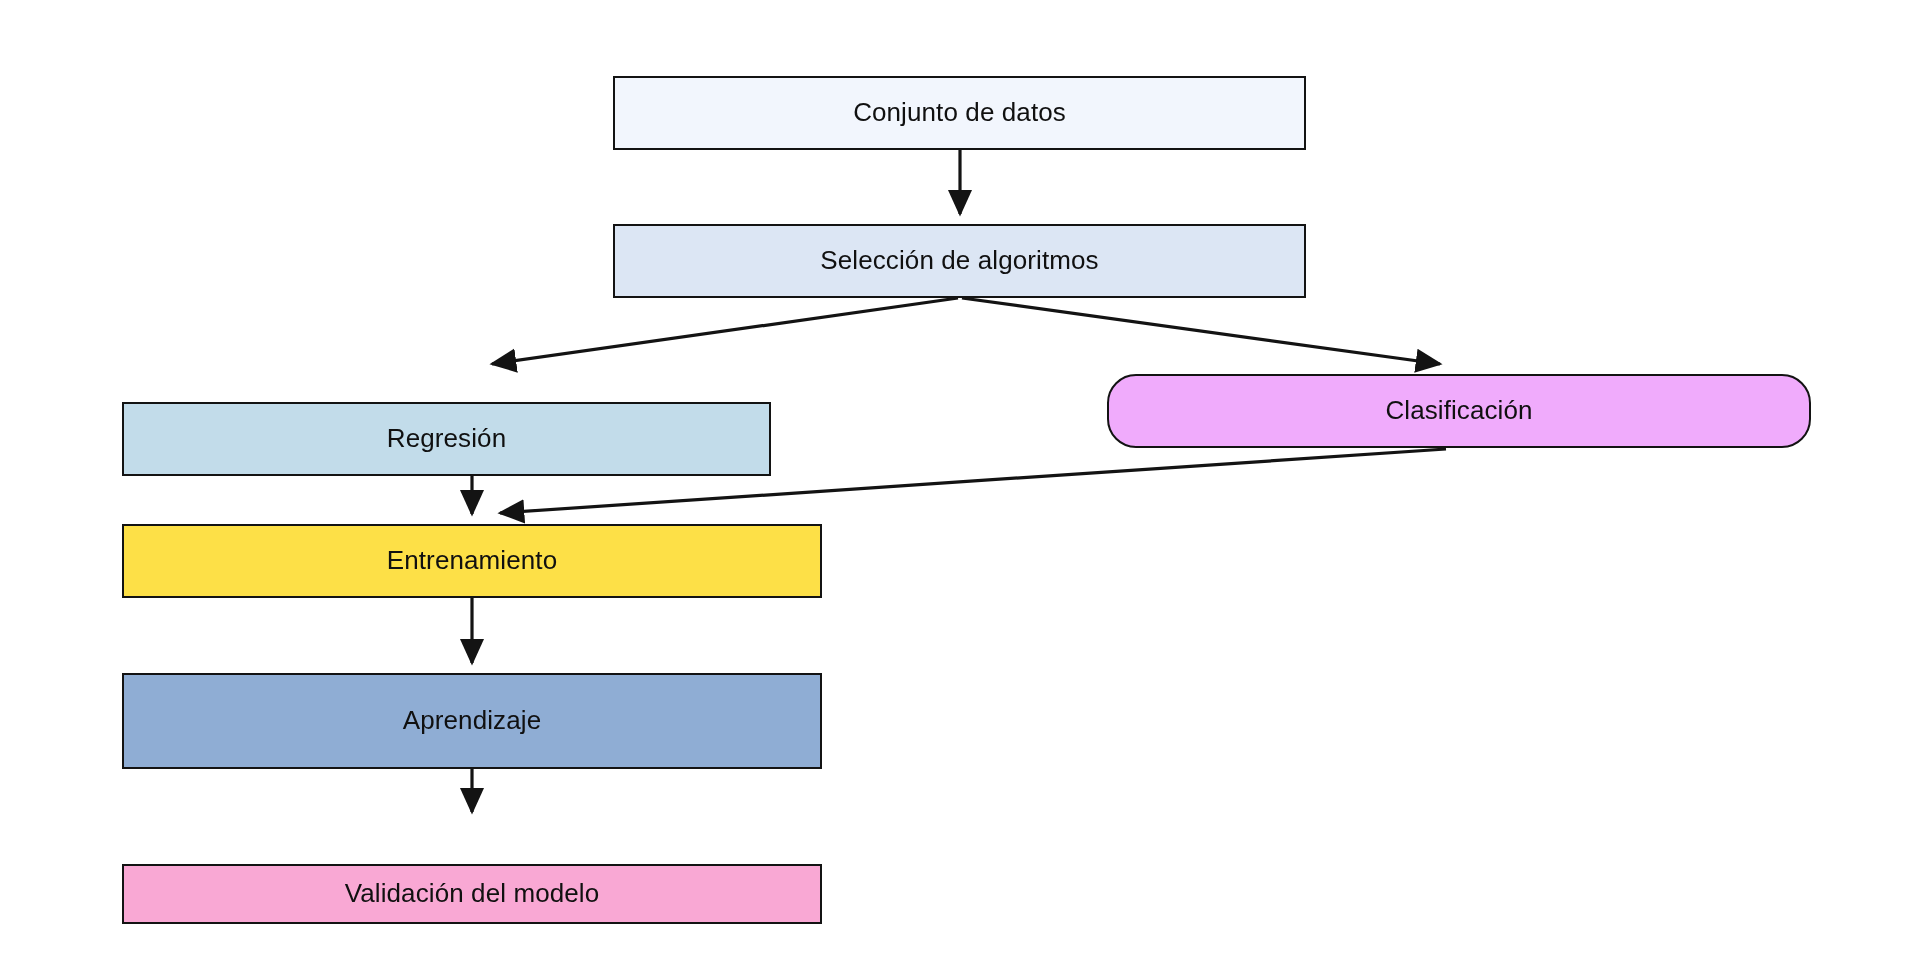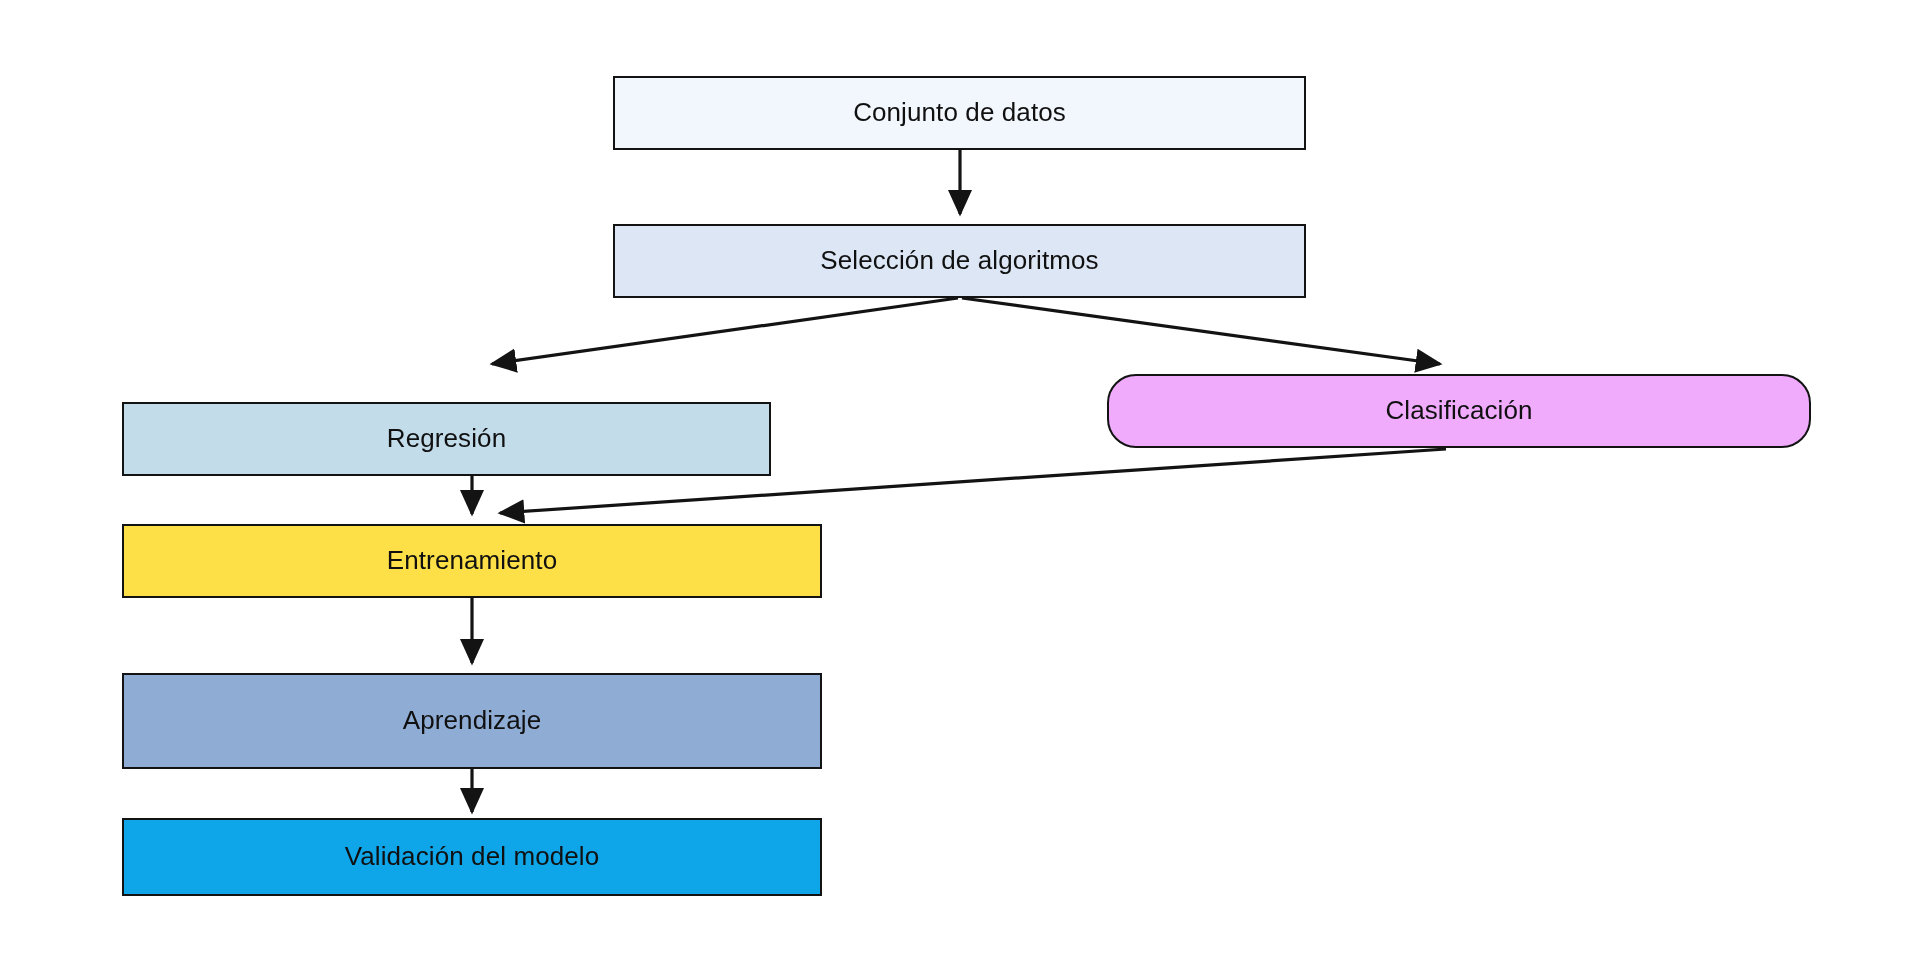--- a/index.html
+++ b/index.html
@@ -102,17 +102,17 @@
   </div>
 
   <div class="node" id="node-entrenamiento" style="left: 122px; top: 524px; width: 700px; height: 74px; background: #fde047; border-color: rgb(19, 19, 19);">
     <span class="node-label">Entrenamiento</span>
   </div>
 
   <div class="node" id="node-aprendizaje" style="left: 122px; top: 673px; width: 700px; height: 96px; background: rgb(143, 173, 212); border-color: rgb(19, 19, 19);">
     <span class="node-label">Aprendizaje</span>
   </div>
 
-  <div class="node" id="node-validacion-del-modelo" style="left: 122px; top: 818px; width: 700px; height: 78px; background: #0ea5e9; border-color: rgb(19, 19, 19);">
+  <div class="node" id="node-validacion-del-modelo" style="left: 122px; top: 864px; width: 700px; height: 60px; background: #f9a8d4; border-color: rgb(19, 19, 19);">
     <span class="node-label">Validación del modelo</span>
   </div>
 
 </div>
 
 </body></html>

